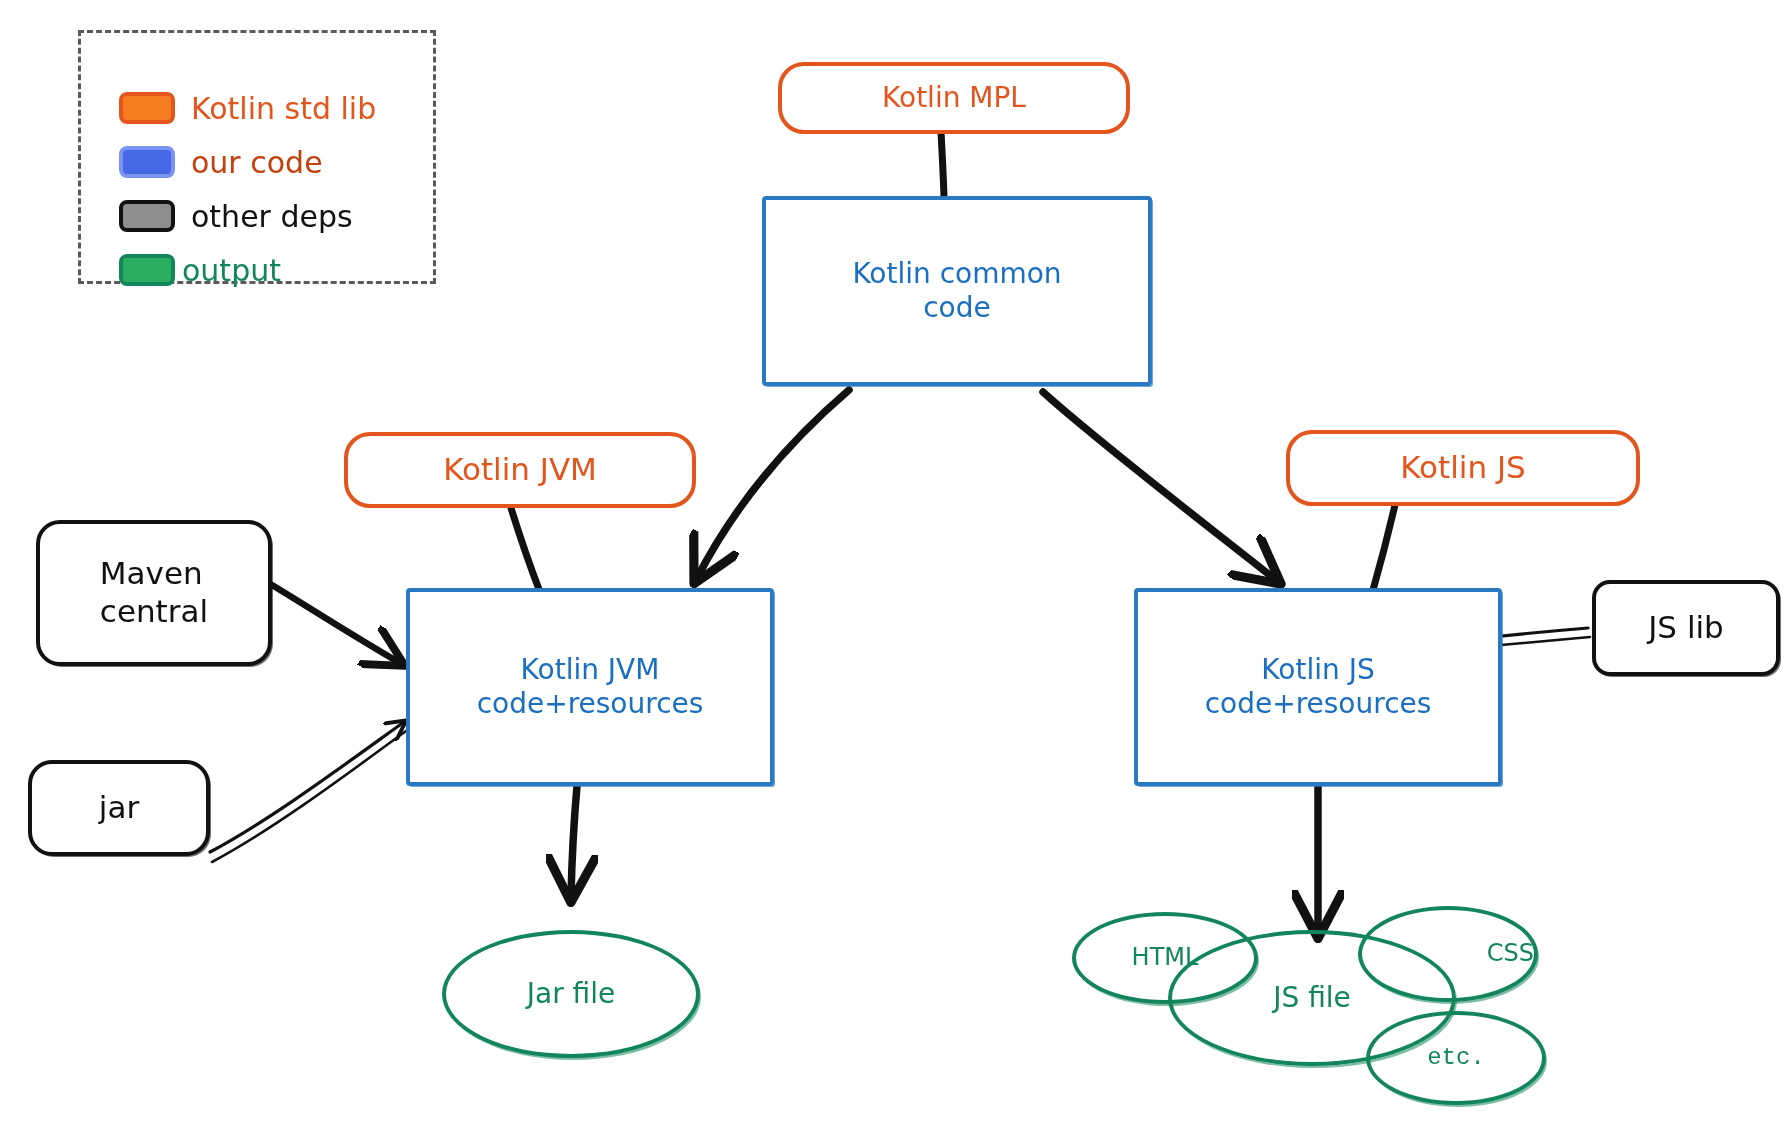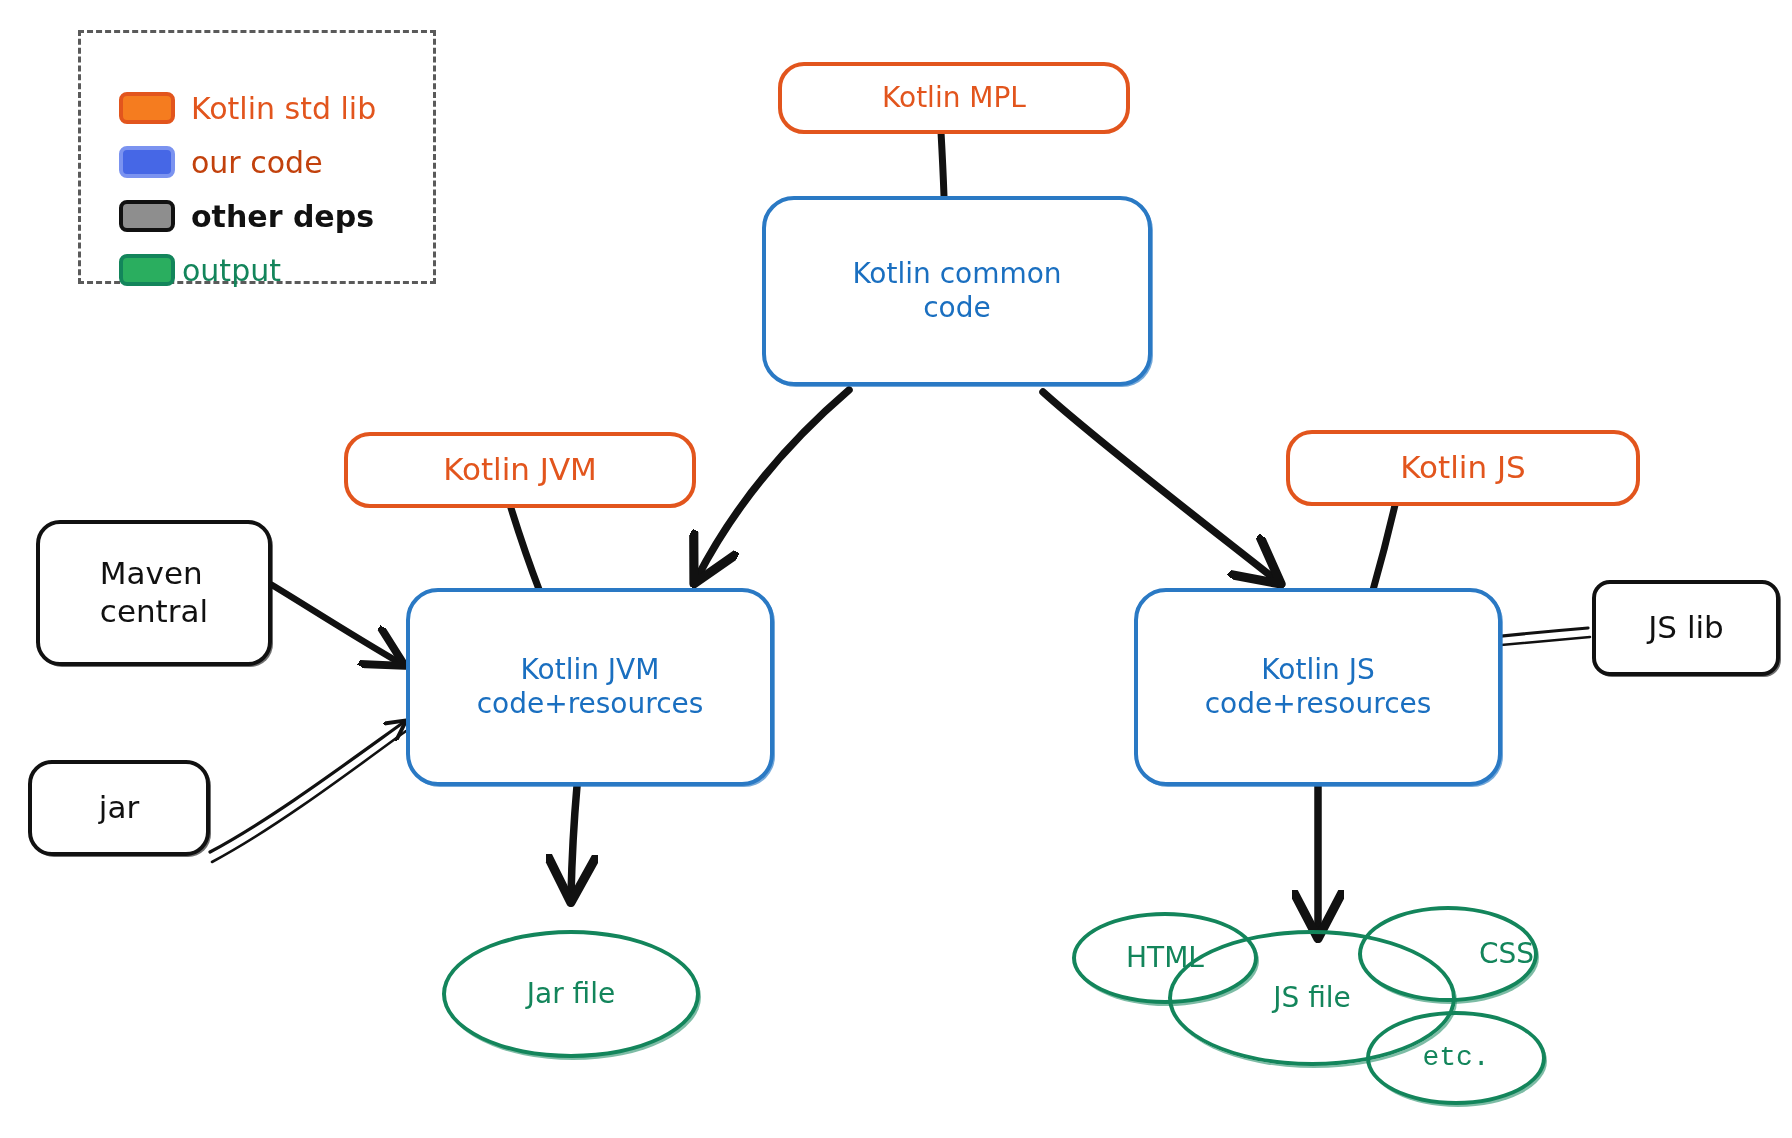--- a/index.html
+++ b/index.html
@@ -49,21 +49,21 @@
   .box-orange {
     border-width: 4px;
     border-color: #e2551d;
     color: #e2551d;
     border-radius: 26px;
   }
   .box-blue {
     border-width: 4px;
     border-color: #2a79c4;
     color: #1a6fc0;
-    border-radius: 32px;
+    border-radius: 4px;
     box-shadow: 2px 2px 0 -1px rgba(42,121,196,0.65);
   }
   .box-black {
     border-width: 4px;
     border-color: #111111;
     color: #111111;
     border-radius: 24px;
     box-shadow: 2px 2px 0 -1px rgba(17,17,17,0.6);
   }
 
@@ -71,21 +71,21 @@
   .ellipse {
     border: 4px solid #13855b;
     border-radius: 50%;
     color: #13855b;
     box-shadow: 2px 3px 0 -1px rgba(19,133,91,0.55);
   }
 
   
   .fs-xl  { font-size: 28px; }
   .fs-lg  { font-size: 31px; }
-  .fs-sm  { font-size: 28px; }
+  .fs-sm  { font-size: 24px; }
 
   
   #legend {
     position: absolute;
     left: 78px;
     top: 30px;
     width: 358px;
     height: 254px;
     border: 3px dashed #5a5a5a;
     box-sizing: border-box;
@@ -149,21 +149,21 @@
     <div class="legend-row" style="top:54px;">
       <span class="swatch" style="background:#f57c1f;border:4px solid #e2551d;"></span>
       <span class="legend-text" style="color:#e2551d;">Kotlin std lib</span>
     </div>
     <div class="legend-row" style="top:108px;">
       <span class="swatch" style="background:#4667e6;border:4px solid #7b93f0;"></span>
       <span class="legend-text" style="color:#c2410c;">our code</span>
     </div>
     <div class="legend-row" style="top:162px;">
       <span class="swatch" style="background:#8e8e8e;border:4px solid #111111;"></span>
-      <span class="legend-text" style="color:#111111;font-weight:bold;">other deps</span>
+      <span class="legend-text" style="color:#111111;">other deps</span>
     </div>
     <div class="legend-row" style="top:216px;gap:7px;">
       <span class="swatch" style="background:#2aae5f;border:4px solid #13855b;"></span>
       <span class="legend-text" style="color:#13855b;">output</span>
     </div>
   </div>
 
   <div class="node box box-orange fs-xl" style="left:778px; top:62px; width:352px; height:72px;">
     <span class="label">Kotlin MPL</span>
   </div>

